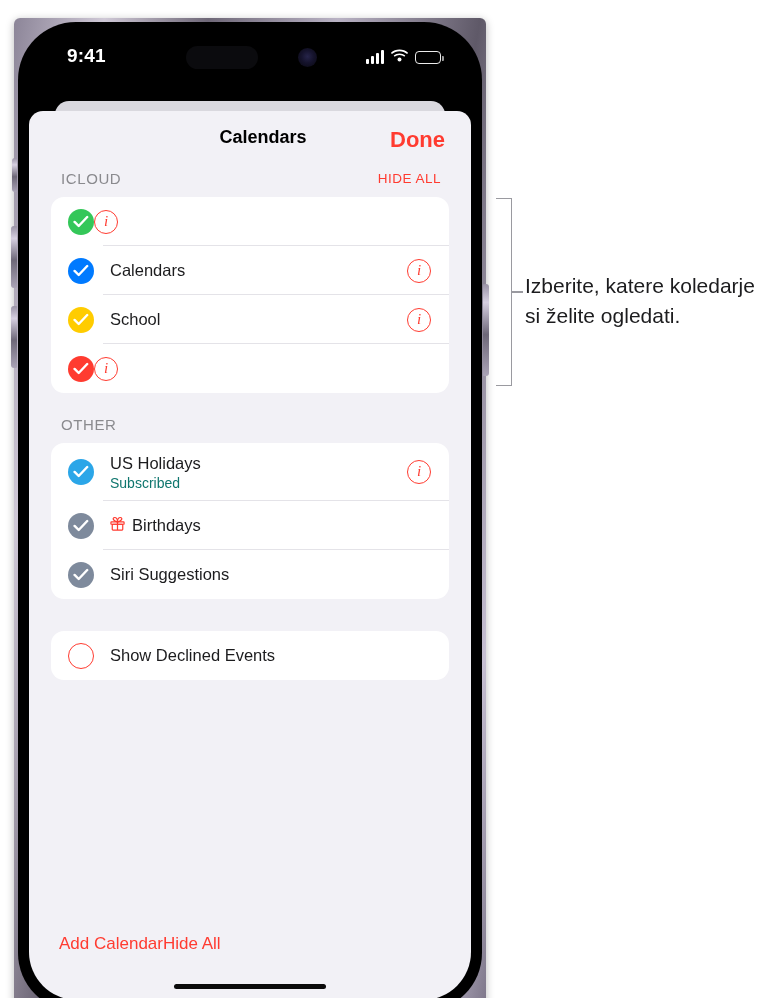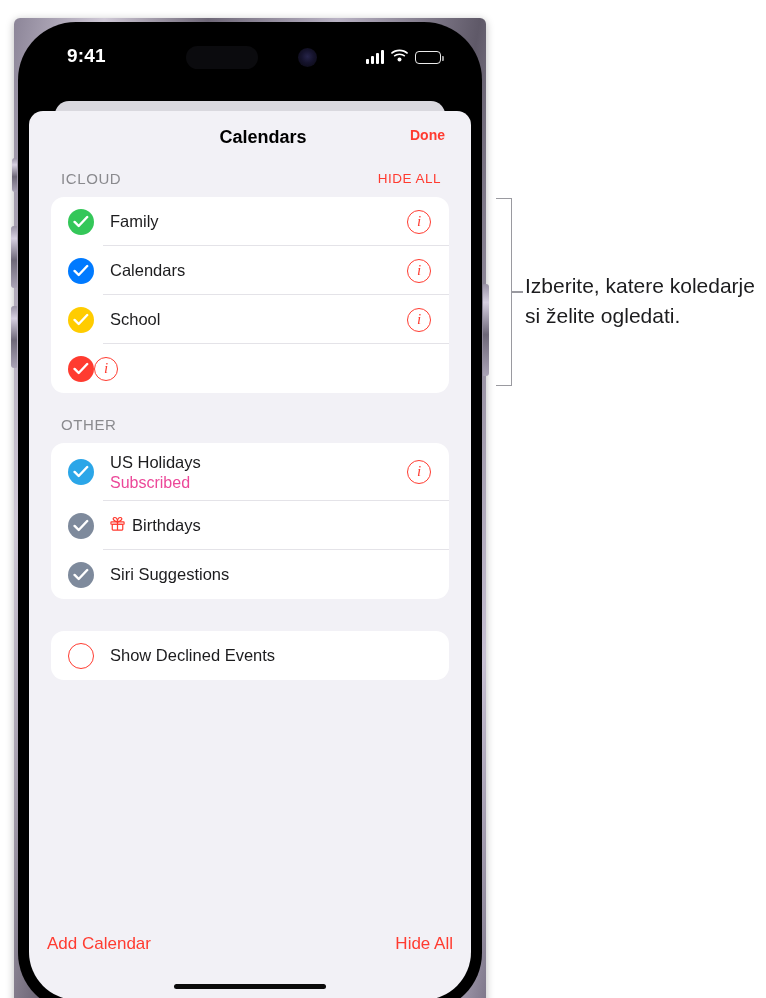--- a/index.html
+++ b/index.html
@@ -156,21 +156,21 @@
     top: 16px;
     text-align: center;
     font-size: 18px;
     font-weight: bold;
     color: #000;
   }
   #done-button {
     position: absolute;
     right: 26px;
     top: 16px;
-    font-size: 14px;
+    font-size: 22px;
     font-weight: bold;
     color: #ff3b30;
     cursor: pointer;
   }
 
   
   #sheet-content {
     position: absolute;
     left: 0; right: 0;
     top: 54px;
@@ -239,22 +239,22 @@
     justify-content: center;
   }
   .row-title {
     font-size: 16.5px;
     color: #1c1c1e;
     display: flex;
     align-items: center;
     gap: 7px;
   }
   .row-sub {
-    font-size: 16px;
-    color: #ec4899;
+    font-size: 14px;
+    color: #0f766e;
     margin-top: 2px;
   }
 
   .info-icon {
     flex: 0 0 auto;
     width: 24px; height: 24px;
     border: 1.6px solid #ff3b30;
     border-radius: 50%;
     box-sizing: border-box;
     color: #ff3b30;
@@ -269,22 +269,22 @@
   .gift-icon { display: inline-block; width: 15px; height: 15px; }
 
   #spacer-gap { height: 26px; }
 
   
   #bottom-toolbar {
     position: absolute;
     left: 0; right: 0;
     bottom: 46px;
     display: flex;
-    justify-content: space-between;
-    padding: 0 18px;
+    justify-content: flex-start;
+    padding: 0 30px;
     font-size: 17px;
     color: #ff3b30;
   }
   #bottom-toolbar span { cursor: pointer; }
 
   #home-indicator {
     position: absolute;
     left: 50%;
     transform: translateX(-50%);
     bottom: 11px;
@@ -374,25 +374,20 @@
             <span class="section-title">ICLOUD</span>
             <span class="section-action">HIDE ALL</span>
           </div>
           <div class="card" id="card-icloud">
               <div class="row">
                 <span class="check" style="background: rgb(52, 199, 89);">
                   <svg width="16" height="14" viewBox="0 0 16 14">
                     <path d="M1.6 6.9 L5.7 11.0 L14.2 2.0" fill="none" stroke="#ffffff" stroke-width="2.4" stroke-linecap="round" stroke-linejoin="round"></path>
                   </svg>
                 </span>
-                <span class="row-labels">
-                  <span class="row-title">
-                    <span>Family</span>
-                  </span>
-                </span>
                 <span class="info-icon">i</span>
                 <span class="row-sep"></span>
               </div>
               <div class="row">
                 <span class="check" style="background: rgb(0, 122, 255);">
                   <svg width="16" height="14" viewBox="0 0 16 14">
                     <path d="M1.6 6.9 L5.7 11.0 L14.2 2.0" fill="none" stroke="#ffffff" stroke-width="2.4" stroke-linecap="round" stroke-linejoin="round"></path>
                   </svg>
                 </span>
                 <span class="row-labels">

